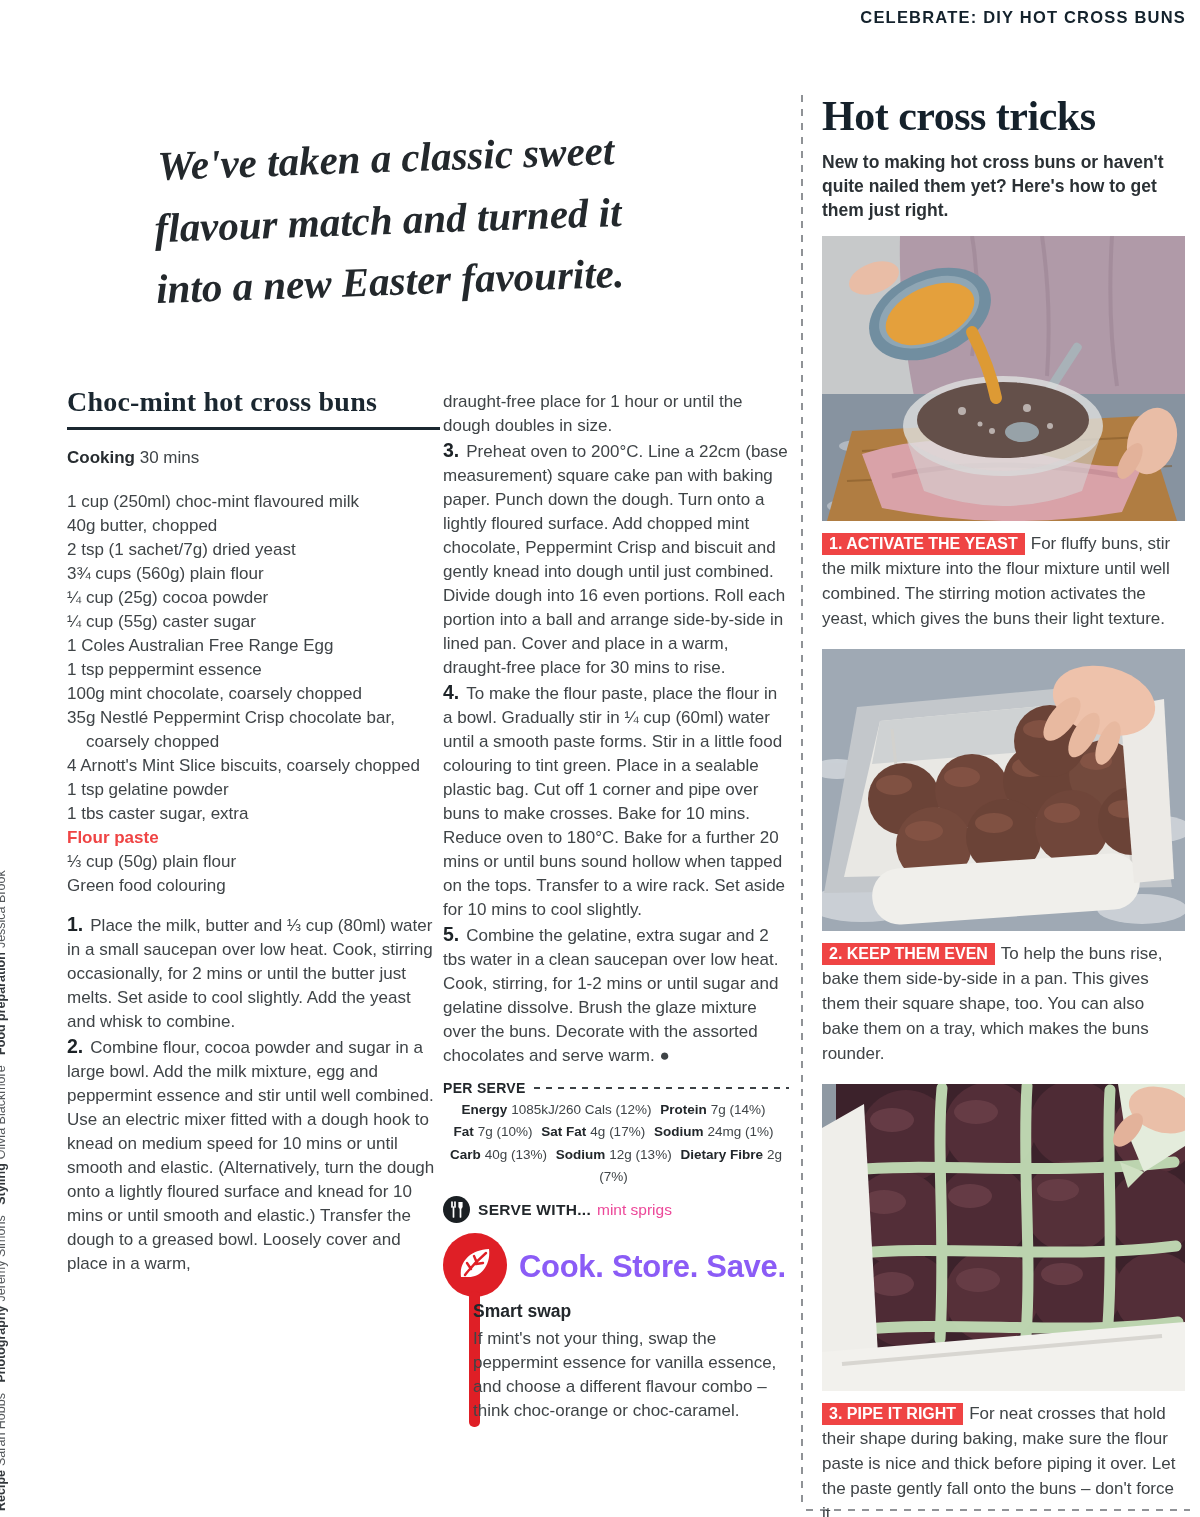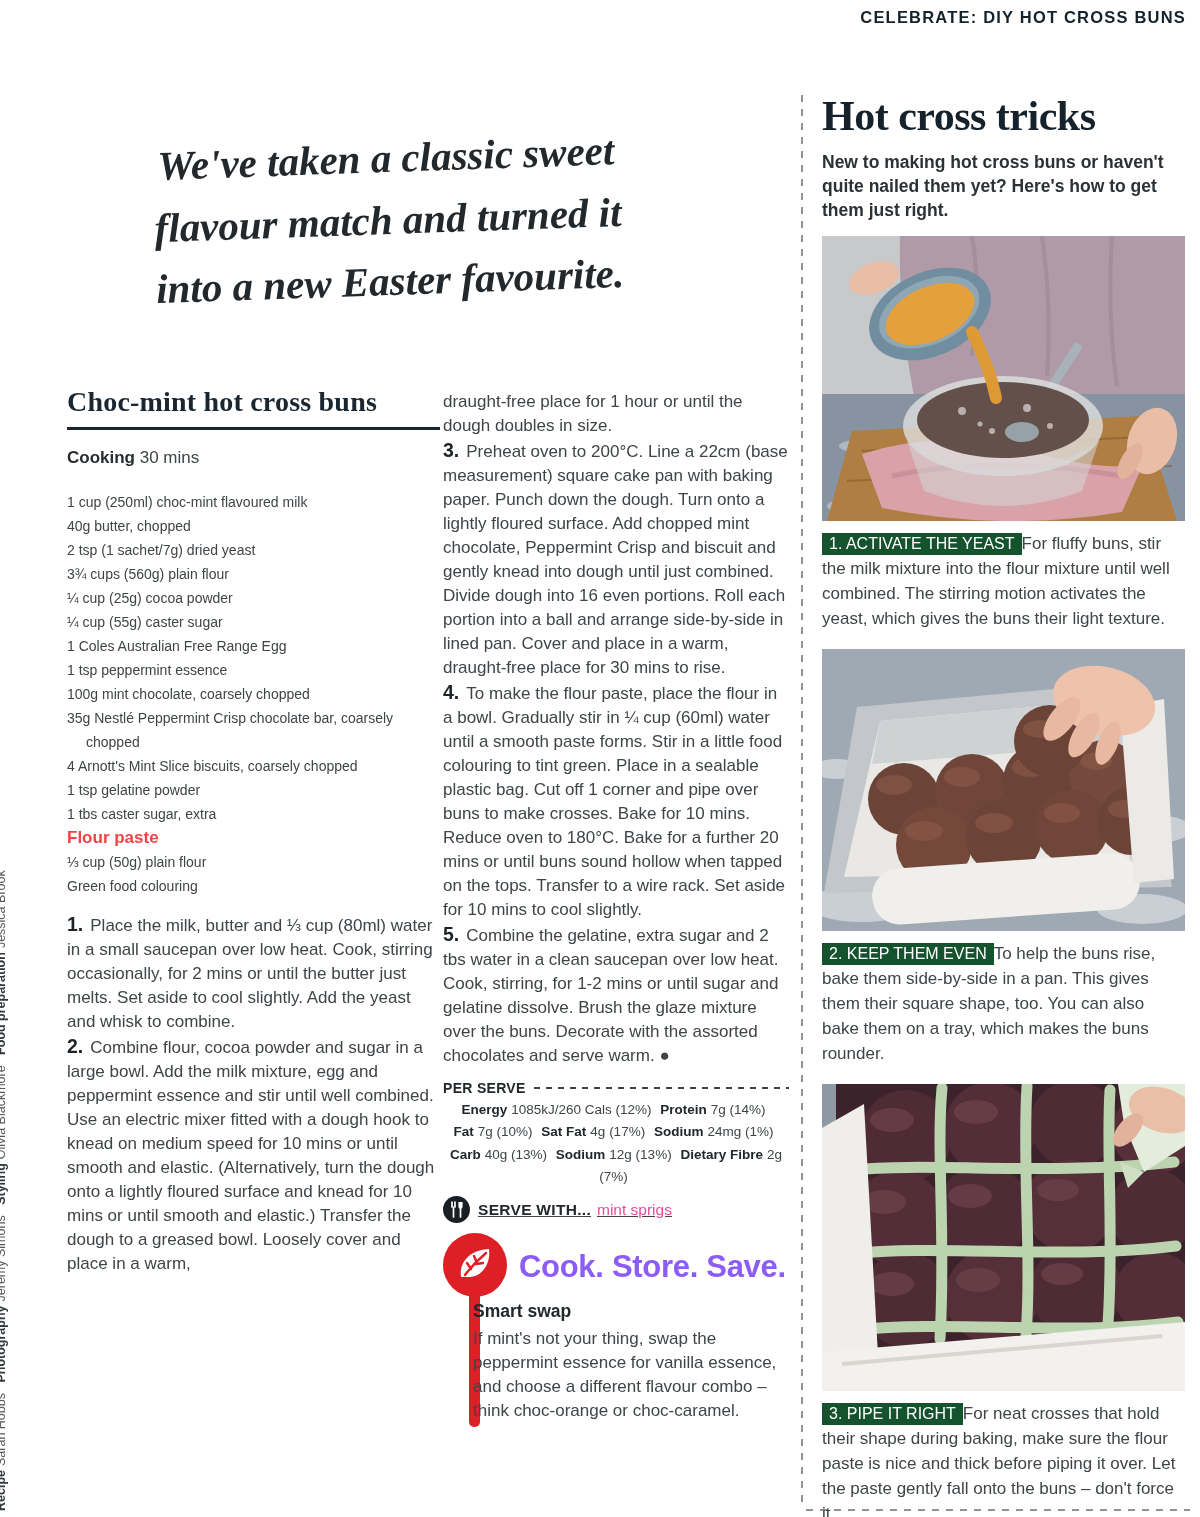--- a/index.html
+++ b/index.html
@@ -33,63 +33,63 @@
   .hdash{position:absolute;left:806px;top:1509px;width:384px;height:2px;
          background:repeating-linear-gradient(90deg,#8f9296 0 7px,transparent 7px 14px);}
 
   
   .recipe-title{font-family:"Liberation Serif", serif;font-weight:bold;font-size:28px;
                 color:#1b2730;margin:0 0 9px 0;letter-spacing:0.2px;}
   .title-rule{height:3px;background:#1b2730;margin:0 0 16px 0;}
   .meta{font-size:17px;line-height:24px;margin:0 0 0 0;color:#3f4447;}
   .meta b{color:#272c30;}
   .meta-gap{height:20px;}
-  ul.ing-list{list-style:none;margin:0;padding:0;font-size:14px;line-height:24px;}
+  ul.ing-list{list-style:none;margin:0;padding:0;font-size:17px;line-height:24px;}
   ul.ing-list li{padding-left:19px;text-indent:-19px;}
   .ing-subhead{font-weight:bold;color:#ef4444;font-size:17px;line-height:24px;}
   .steps{margin-top:14px;}
   .step{margin:0;font-size:17px;line-height:24px;}
   .step .num{font-size:19.5px;color:#1d2327;margin-right:7px;}
   .step-cont{margin:0;font-size:17px;line-height:24px;}
 
   
   .per-serve{margin-top:12px;}
   .ps-head{display:flex;align-items:center;font-size:14px;font-weight:bold;color:#22272b;
            letter-spacing:0.3px;}
   .dash-fill{flex:1;height:2px;margin-left:8px;
              background:repeating-linear-gradient(90deg,#3c4145 0 6px,transparent 6px 12px);}
   .nutrition{font-size:13.5px;line-height:1.65;margin-top:3px;color:#3f4447;text-align:center;}
   .nutrition b{color:#22272b;}
   .nutrition .seg{margin-right:5px;}
   .nutrition .seg b{margin-right:4px;}
 
   
-  .serve-with{display:flex;align-items:center;margin-top:8px;font-size:15.5px;text-decoration:underline;}
+  .serve-with{display:flex;align-items:center;margin-top:8px;font-size:15.5px;}
   .serve-with .sw-icon{width:27px;height:27px;margin-right:8px;flex:0 0 auto;}
   .serve-with b{color:#22272b;letter-spacing:0.3px;margin-right:6px;}
   .serve-with .sw-text{color:#ec4899;}
 
   
   .promo{position:relative;margin-top:10px;height:196px;}
   .promo .leaf-circle{position:absolute;left:0;top:0;width:64px;height:64px;}
   .promo .stem{position:absolute;left:26px;top:58px;width:11px;height:136px;border-radius:5px;}
   .promo-title{position:absolute;left:76px;top:16px;font-size:31px;font-weight:bold;
                letter-spacing:-0.3px;}
   .promo-sub{position:absolute;left:30px;top:68px;font-size:17.5px;font-weight:bold;color:#22272b;}
   .promo-text{position:absolute;left:30px;top:94px;width:316px;font-size:17px;line-height:24px;}
 
   
   .tricks-title{font-family:"Liberation Serif", serif;font-weight:bold;font-size:42px;
                 color:#15212b;margin:0 0 10px 0;letter-spacing:-0.5px;}
   .tricks-intro{font-size:17.5px;font-weight:bold;line-height:24px;color:#2b3135;margin:0 0 14px 0;}
   .trick-photo{width:363px;display:block;}
   .trick-photo svg{display:block;}
   .trick-cap{font-size:17px;line-height:25px;margin:10px 0 18px 0;color:#3f4447;}
-  .cap-tag{background:#14532d;color:#ffffff;font-weight:normal;font-size:16px;
-           padding:2px 7px 3px 7px;}
+  .cap-tag{background:#ef4444;color:#ffffff;font-weight:bold;font-size:16px;
+           padding:2px 7px 3px 7px;margin-right:6px;}
 </style>
 </head>
 <body>
 
 <div class="page">
 
   <div class="kicker">CELEBRATE: DIY HOT CROSS BUNS</div>
 
   <div class="quote">
     <div>We've taken a classic sweet</div>

